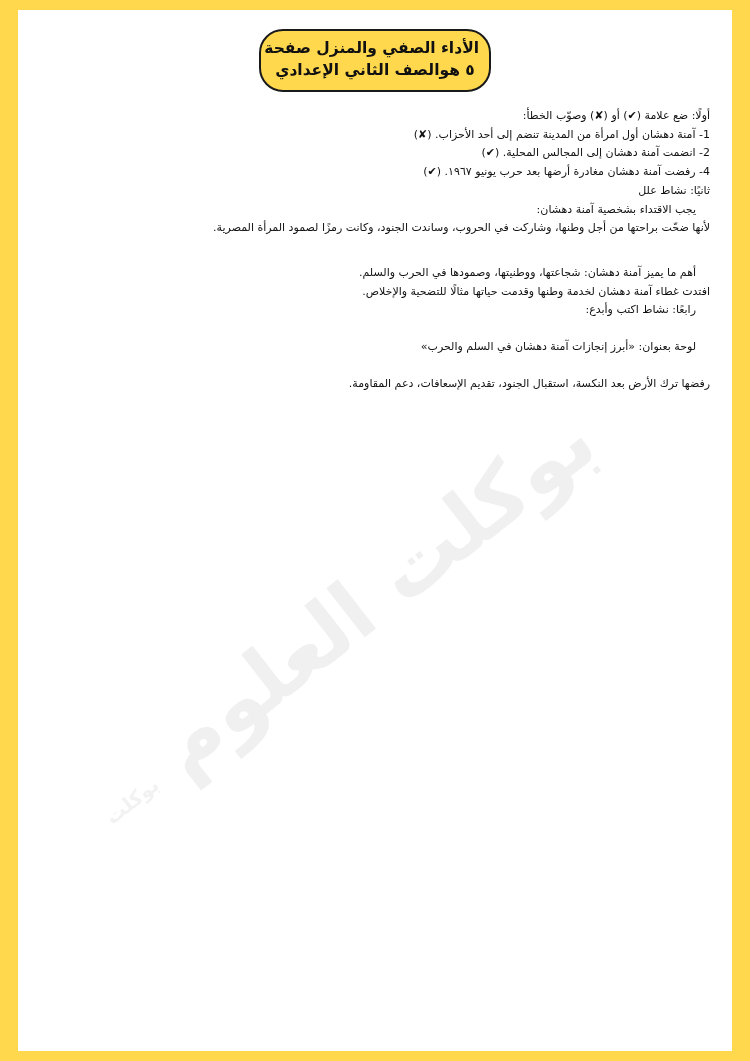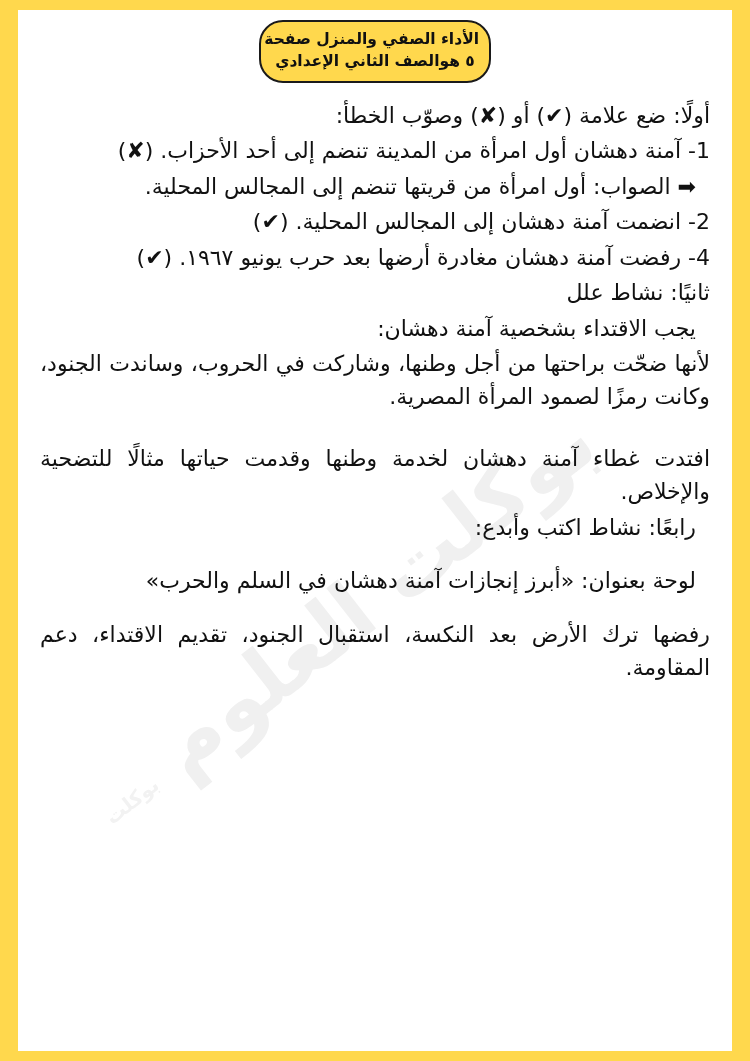--- a/index.html
+++ b/index.html
@@ -77,40 +77,40 @@
   }
 
   .content {
     position: relative;
     z-index: 2;
     padding: 8px 22px 0 22px;
   }
 
   
   .title-badge {
-    margin: 2px auto;
+    margin: 11px auto;
     width: 232px;
     background: #ffd84d;
     border: 2px solid #1a1a1a;
     border-radius: 24px;
     padding: 6px 10px 8px 10px;
     text-align: center;
     box-sizing: border-box;
   }
   .title-line {
     font-size: 15.5px;
     font-weight: bold;
     color: #111;
     line-height: 1.45;
     white-space: nowrap;
   }
 
   .doc-body {
     margin-top: 16px;
-    font-size: 22px;
+    font-size: 11px;
     line-height: 1.52;
     color: #111;
     text-align: justify;
   }
   .doc-body p {
     margin: 0 0 2px 0;
   }
   .blk { margin-bottom: 2px; }
   .gap-md { height: 18px; }
   .gap-lg { height: 26px; }
@@ -134,37 +134,37 @@
 
     <div class="title-badge">
       <div class="title-line">الأداء الصفي والمنزل صفحة</div>
       <div class="title-line">٥ هوالصف الثاني  الإعدادي</div>
     </div>
 
     <div class="doc-body">
 
       <p class="blk">أولًا: ضع علامة (✔) أو (✘) وصوّب الخطأ:</p>
       <p class="blk">1- آمنة دهشان أول امرأة من المدينة تنضم إلى أحد الأحزاب. (✘)</p>
-      <p class="blk arrow-line indent-2">➡ الصواب: أول امرأة من قريتها تنضم إلى المجالس المحلية.</p>
       <p class="blk">2- انضمت آمنة دهشان إلى المجالس المحلية. (✔)</p>
       <p class="blk">4- رفضت آمنة دهشان مغادرة أرضها بعد حرب يونيو ١٩٦٧. (✔)</p>
 
       <p class="blk">ثانيًا: نشاط علل</p>
       <p class="blk indent-2">يجب الاقتداء بشخصية آمنة دهشان:</p>
       <p class="blk">لأنها ضحّت براحتها من أجل وطنها، وشاركت في الحروب، وساندت الجنود، وكانت رمزًا لصمود المرأة المصرية.</p>
 
       <div class="gap-lg"></div>
 
+      <p class="blk indent-2">أهم ما يميز آمنة دهشان: شجاعتها، ووطنيتها، وصمودها في الحرب والسلم.</p>
       <p class="blk">افتدت غطاء آمنة دهشان لخدمة وطنها وقدمت حياتها مثالًا للتضحية والإخلاص.</p>
 
       <p class="blk indent-2">رابعًا: نشاط اكتب وأبدع:</p>
 
       <div class="gap-md"></div>
 
       <p class="blk indent-2">لوحة بعنوان: «أبرز إنجازات آمنة دهشان في السلم والحرب»</p>
 
       <div class="gap-md"></div>
 
-      <p class="blk">رفضها ترك الأرض بعد النكسة، استقبال الجنود، تقديم الاقتداء، دعم المقاومة.</p>
+      <p class="blk">رفضها ترك الأرض بعد النكسة، استقبال الجنود، تقديم الإسعافات، دعم المقاومة.</p>
 
     </div>
   </div>
 </div>
 
 </body></html>

